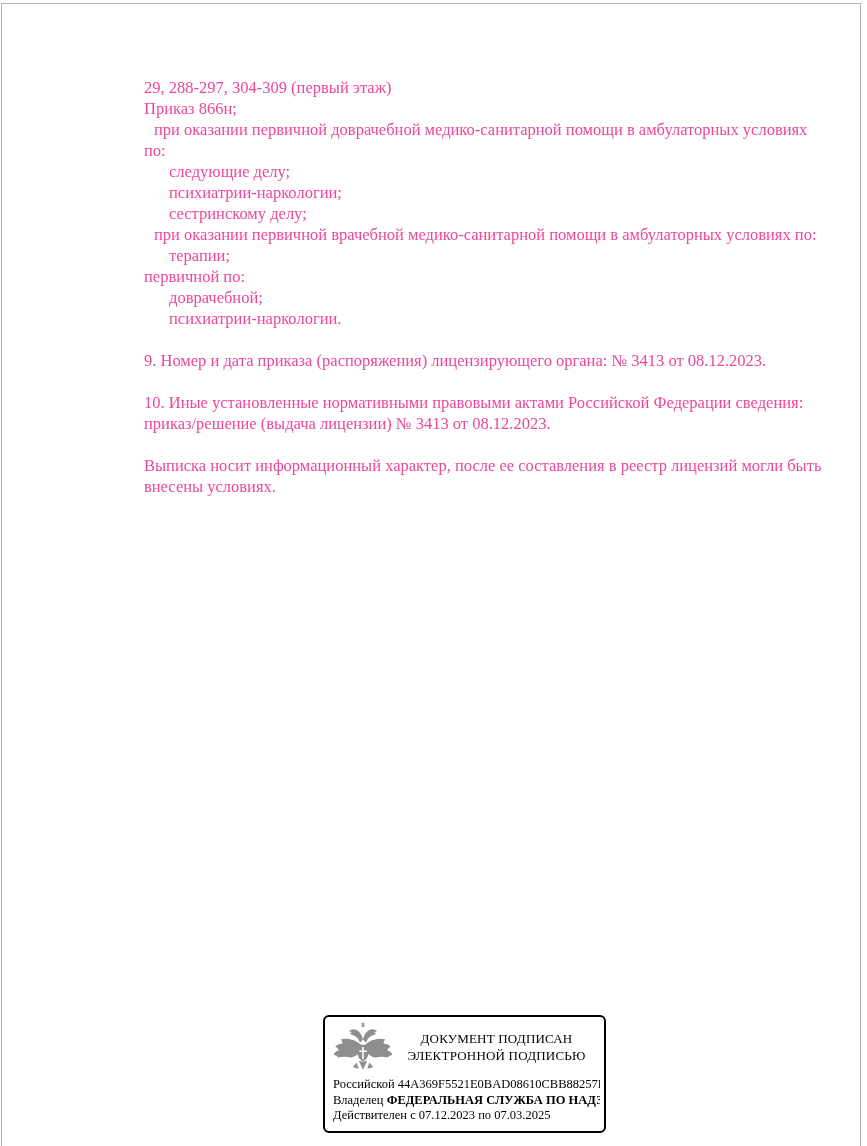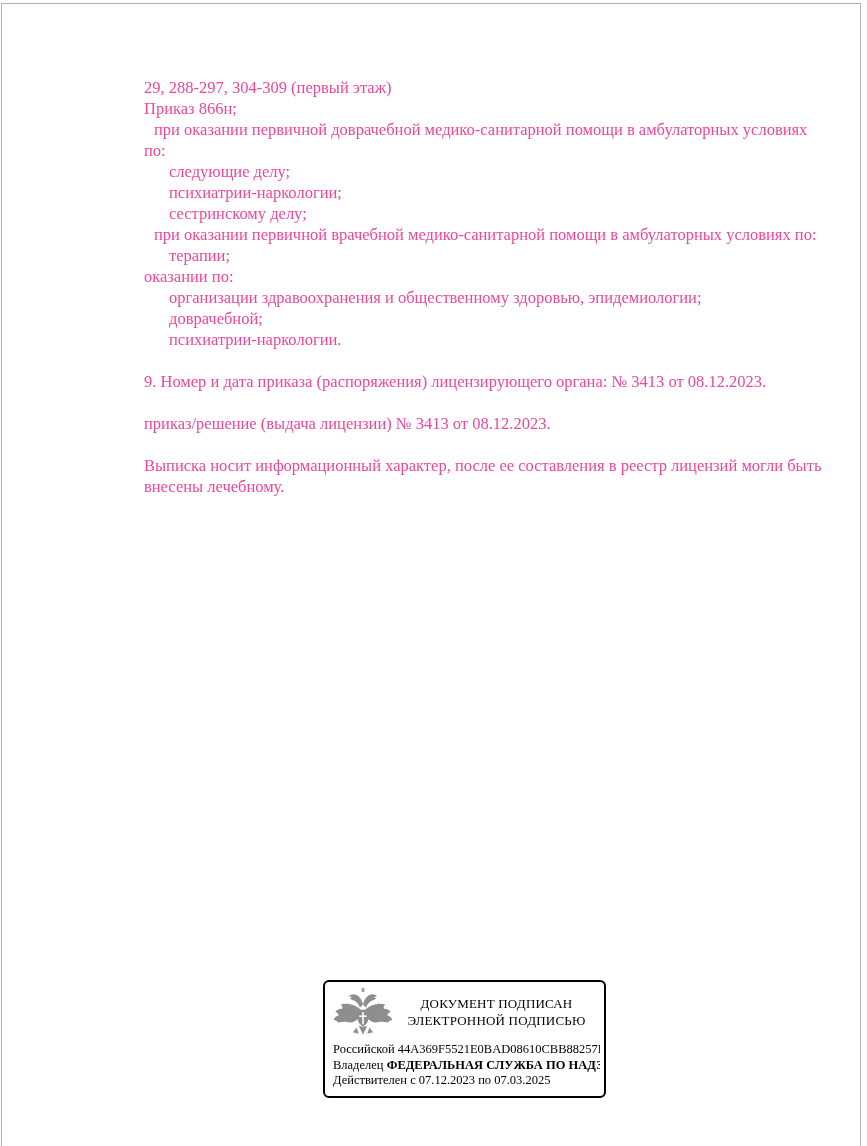--- a/index.html
+++ b/index.html
@@ -27,21 +27,21 @@
     line-height: 21px;
     color: #ec4899;
     margin-left: 46px;
   }
   .doc-line { white-space: pre; height: 21px; }
   .doc-line.i1 { padding-left: 10px; }
   .doc-line.i2 { padding-left: 25px; }
 
   .stamp {
     position: absolute;
-    left: 321px; top: 976px;
+    left: 321px; top: 1011px;
     width: 283px; height: 118px;
     border: 2px solid #000000;
     border-radius: 6px;
     box-sizing: border-box;
     background: #ffffff;
   }
   .stamp-top { display: flex; align-items: flex-start; }
   .emblem { width: 64px; height: 54px; margin: 4px 0 0 6px; flex: none; }
   .emblem svg { width: 100%; height: 100%; display: block; }
   .stamp-title {
@@ -70,31 +70,31 @@
   <div class="doc-text">
       <div class="doc-line">29, 288-297, 304-309 (первый этаж)</div>
       <div class="doc-line">Приказ 866н;</div>
       <div class="doc-line i1">при оказании первичной доврачебной медико-санитарной помощи в амбулаторных условиях</div>
       <div class="doc-line">по:</div>
       <div class="doc-line i2">следующие делу;</div>
       <div class="doc-line i2">психиатрии-наркологии;</div>
       <div class="doc-line i2">сестринскому делу;</div>
       <div class="doc-line i1">при оказании первичной врачебной медико-санитарной помощи в амбулаторных условиях по:</div>
       <div class="doc-line i2">терапии;</div>
-      <div class="doc-line">оказании по:</div>
-      <div class="doc-line i2">организации здравоохранения и общественному здоровью, эпидемиологии;</div>
+      <div class="doc-line">первичной по:</div>
       <div class="doc-line i2">доврачебной;</div>
       <div class="doc-line i2">психиатрии-наркологии.</div>
       <div class="doc-line"></div>
       <div class="doc-line">9. Номер и дата приказа (распоряжения) лицензирующего органа: № 3413 от 08.12.2023.</div>
       <div class="doc-line"></div>
+      <div class="doc-line">10. Иные установленные нормативными правовыми актами Российской Федерации сведения:</div>
       <div class="doc-line">приказ/решение (выдача лицензии) № 3413 от 08.12.2023.</div>
       <div class="doc-line"></div>
       <div class="doc-line">Выписка носит информационный характер, после ее составления в реестр лицензий могли быть</div>
-      <div class="doc-line">внесены лечебному.</div>
+      <div class="doc-line">внесены условиях.</div>
     </div>
 
   <div class="stamp">
     <div class="stamp-top">
       <div class="emblem">
         <svg viewBox="0 0 120 100" xmlns="http://www.w3.org/2000/svg">
           <g fill="#8e8e8e">
             <path d="M57 10 h6 l-1 -4 h-4 z"></path>
             <path d="M59 2 h2 v7 h-2 z M56.5 4 h7 v1.5 h-7 z"></path>
             <path d="M60 34 C57 22 50 15 42 15 c-4 0 -7 2 -8 4 l6 1 -5 3 c4 3 9 3 13 7 c3 3 5 6 6 10 z"></path>

